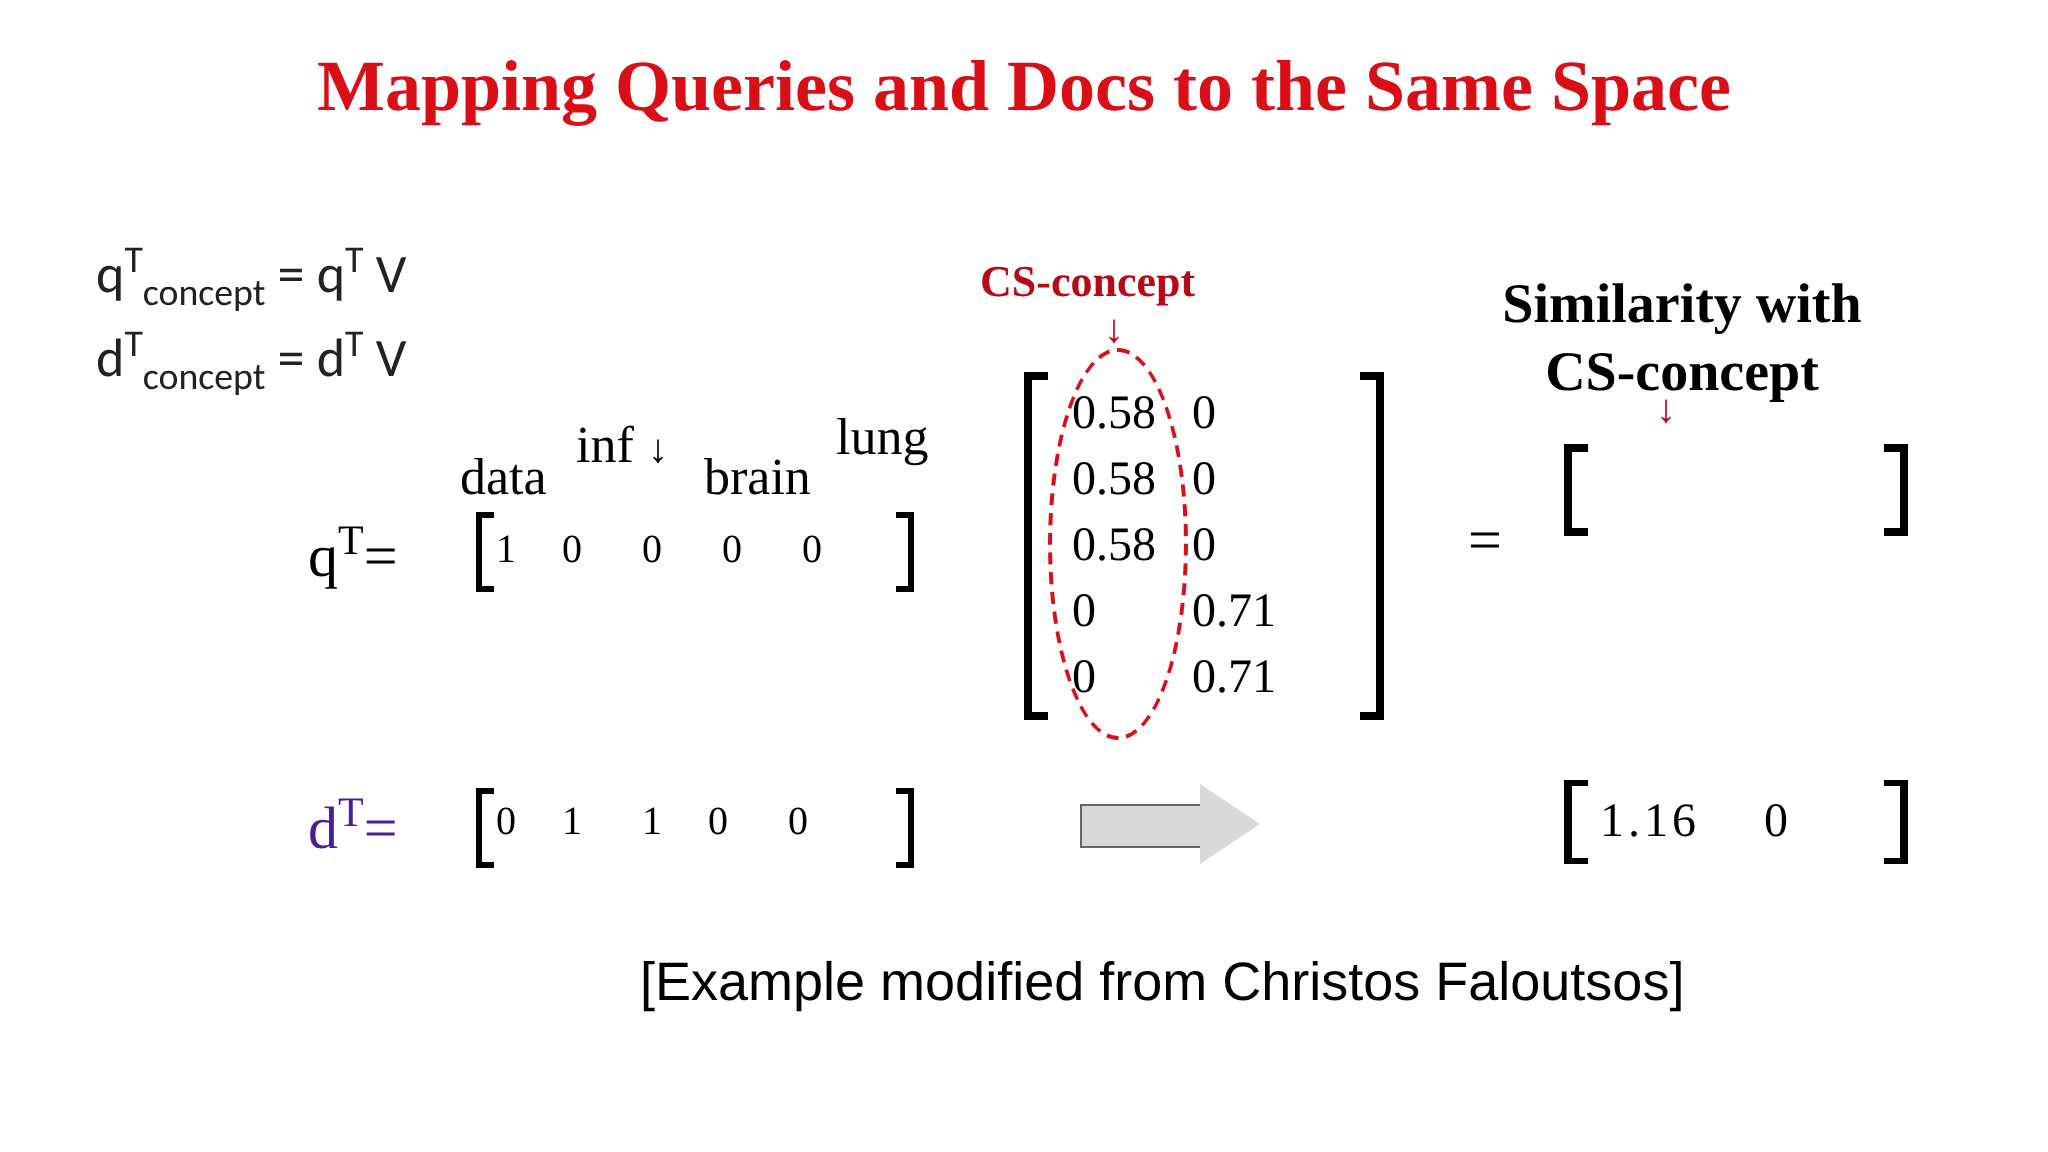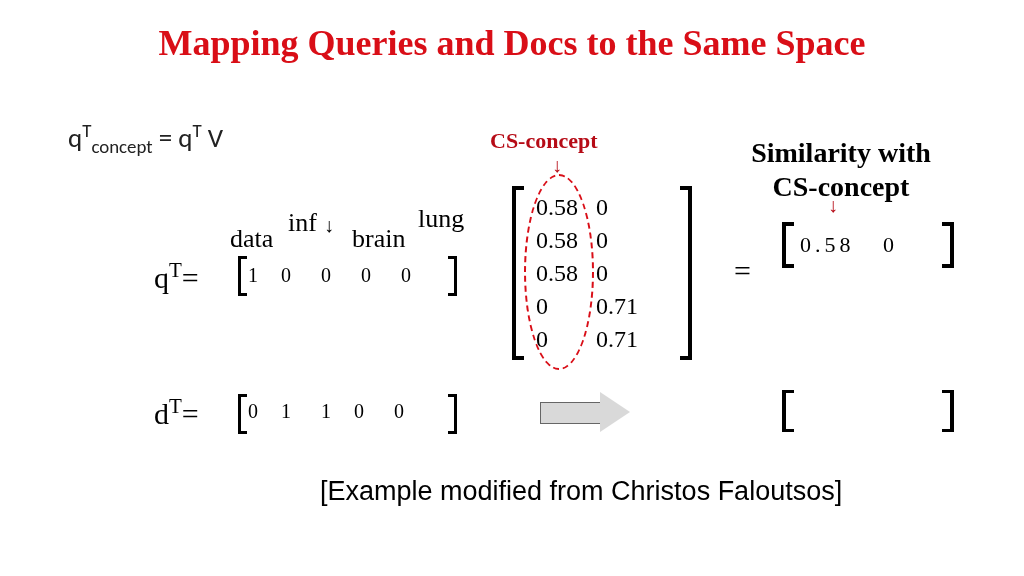--- a/index.html
+++ b/index.html
@@ -20,21 +20,21 @@
     left: 0;
     width: 1024px;
     text-align: center;
     color: #d90e17;
     font-weight: 700;
     font-size: 36px;
   }
 
   .eqns {
     position: absolute;
-    left: 68px; top: 118px;
+    left: 48px; top: 118px;
     font-size: 27px;
     line-height: 1.35;
     font-family: Calibri, Arial, sans-serif;
     color: #222;
   }
   .eqns sub { font-size: 0.7em; }
   .eqns sup { font-size: 0.7em; }
 
   .qlabel {
     position: absolute;
@@ -43,21 +43,21 @@
     font-family: "Times New Roman", serif;
     color: #000000;
   }
   .qlabel sup { font-size: 0.7em; }
 
   .dlab {
     position: absolute;
     left: 154px; top: 394px;
     font-size: 30px;
     font-family: "Times New Roman", serif;
-    color: #000000;
+    color: #4c1d95;
   }
   .dlab sup { font-size: 0.7em; }
 
   .cats {
     position: absolute;
     font-size: 26px;
     font-family: "Times New Roman", serif;
     color: #000;
   }
   #cat-data     { left: 230px; top: 224px; }
@@ -214,20 +214,21 @@
 </style>
 </head>
 <body>
 
 <div class="slide">
 
   <div class="title">Mapping Queries and Docs to the Same Space</div>
 
   <div class="eqns">
     <div>q<sup>T</sup><sub>concept</sub> = q<sup>T</sup> V</div>
+    <div>d<sup>T</sup><sub>concept</sub> = d<sup>T</sup> V</div>
   </div>
 
   <span class="cats" id="cat-data">data</span>
   <span class="cats" id="cat-inf">inf</span>
   <span class="cats" id="cat-brain">brain</span>
   <span class="cats" id="cat-lung">lung</span>
   <span class="tiny-arrow-down">↓</span>
 
   <div class="qlabel">q<sup>T</sup>=</div>
   <div class="br left" id="brq-l"></div>
@@ -269,26 +270,26 @@
 
   <div class="cs-label">CS-concept</div>
   <div class="cs-arrow">↓</div>
 
   <div class="sim-label">Similarity with<br>CS-concept</div>
   <div class="sim-arrow">↓</div>
 
   <div class="equals1">=</div>
 
   <div class="rbr" id="r1l"></div>
-  <div id="res1">0.58   0</div>
   <div class="rbr" id="r1r"></div>
 
   <div class="big-arrow">
     <div class="shaft"></div>
     <div class="head"></div>
   </div>
 
   <div class="rbr" id="r2l"></div>
+  <div id="res2">1.16    0</div>
   <div class="rbr" id="r2r"></div>
 
   <div class="credit">[Example modified from Christos Faloutsos]</div>
 
 </div>
 
 </body></html>

